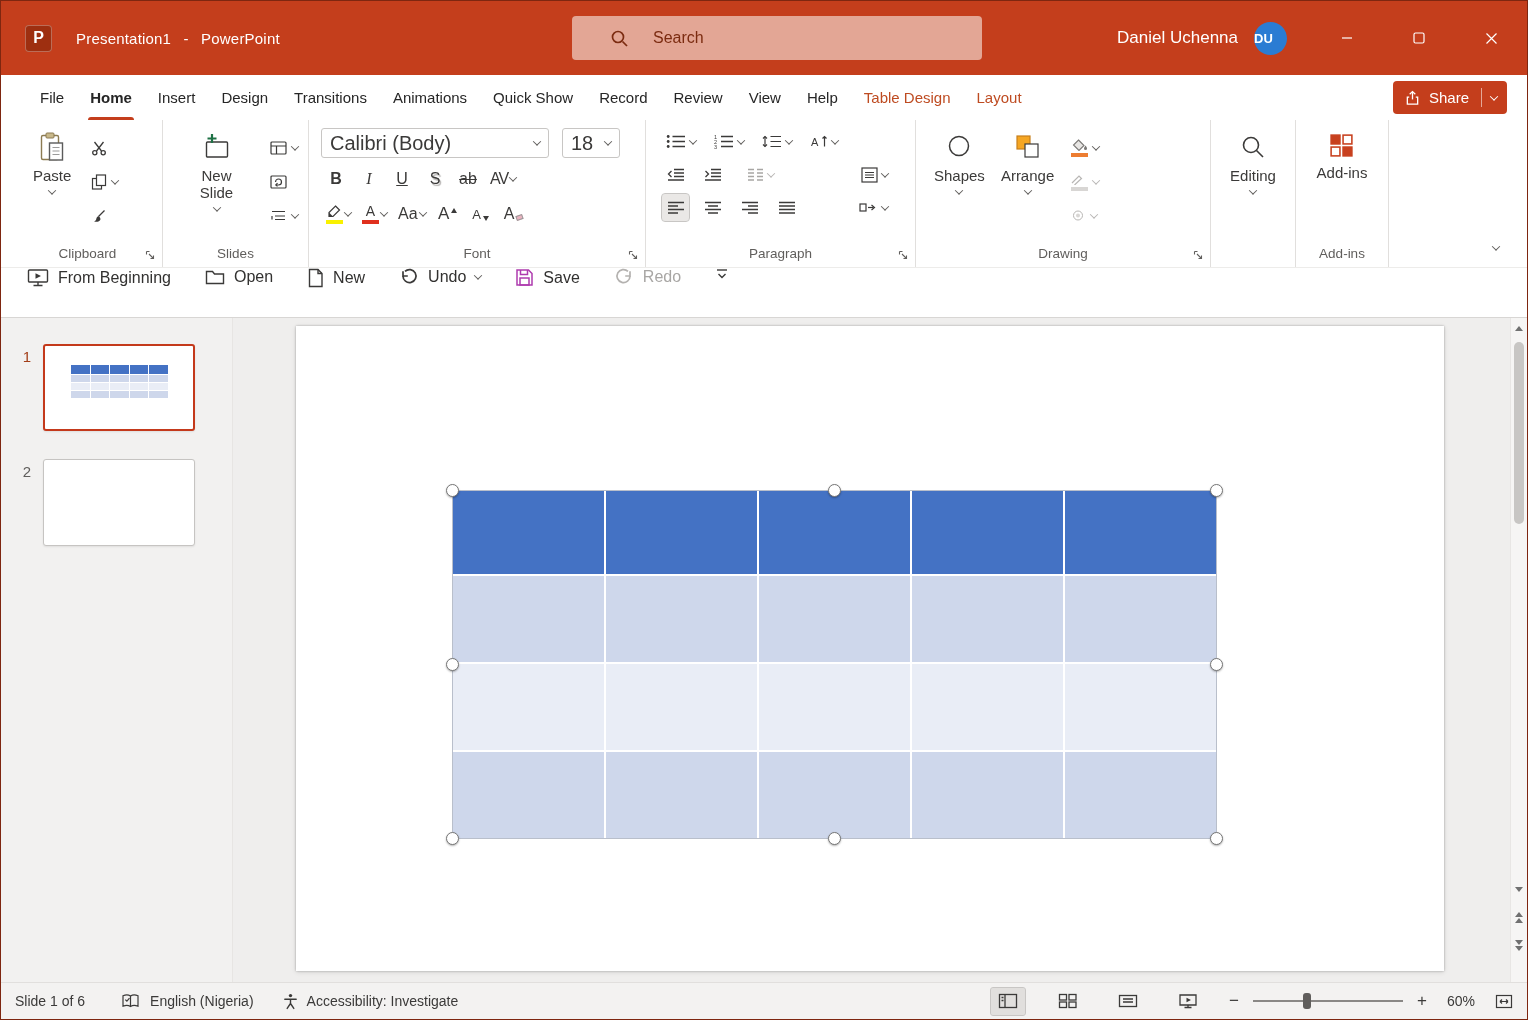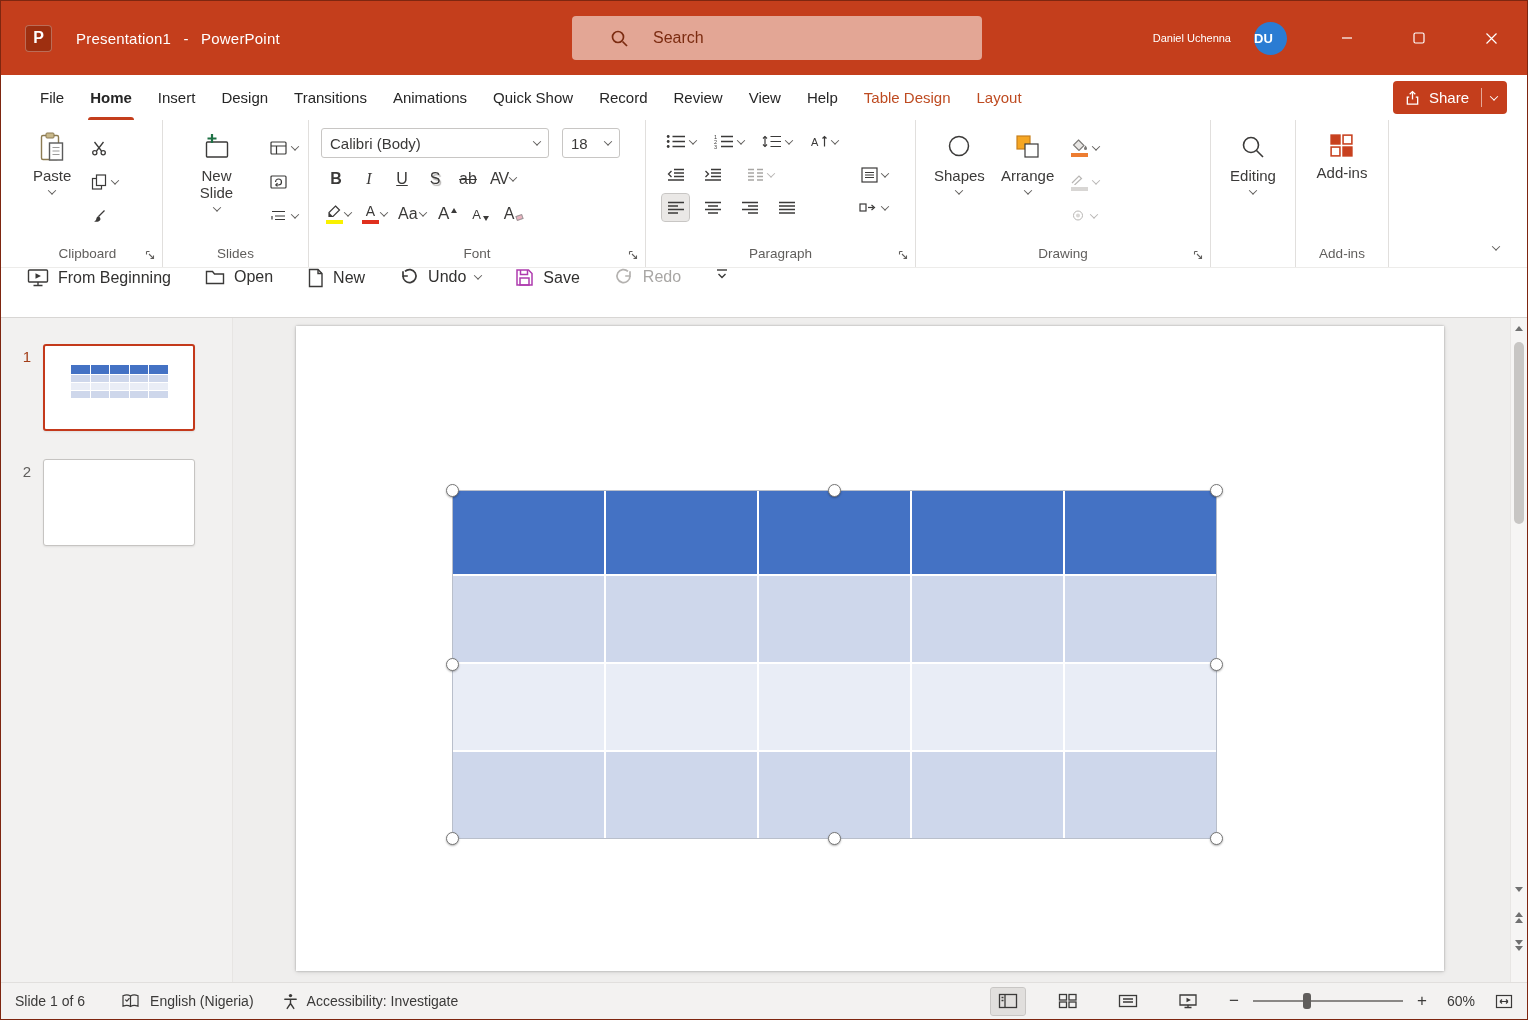--- a/index.html
+++ b/index.html
@@ -7,21 +7,21 @@
   body{font-family:"Liberation Sans",sans-serif;color:#3b3a39;background:#fff}
   .window{width:1528px;height:1020px;display:flex;flex-direction:column;background:#fff;border:1px solid #7E2610;overflow:hidden;position:relative}
 
   
   .titlebar{height:74px;background:#C43E1C;display:flex;align-items:center;flex:0 0 auto;position:relative;color:#fff}
   .app-logo{width:27px;height:27px;margin-left:24px;background:#9E2F10;border-radius:4px;display:flex;align-items:center;justify-content:center;font-weight:bold;font-size:16px;color:#fff;box-shadow:inset 0 0 0 1px rgba(255,255,255,.3)}
   .app-title{margin-left:24px;font-size:15px;word-spacing:8px;letter-spacing:.2px}
   .searchbox{position:absolute;left:571px;top:15px;width:410px;height:44px;background:#E3A695;border-radius:4px;display:flex;align-items:center;padding-left:38px;gap:24px;cursor:text}
   .search-text{color:#7B2B10;font-size:16px}
   .title-right{margin-left:auto;display:flex;align-items:center;height:100%}
-  .user-name{font-size:11px;margin-right:23px}
+  .user-name{font-size:17px;margin-right:16px}
   .avatar{width:33px;height:33px;border-radius:50%;background:#2B7CD3;color:#fff;font-size:13px;font-weight:bold;display:flex;align-items:center;margin-right:24px}
   .wbtn{width:72px;height:100%;display:flex;align-items:center;justify-content:center;cursor:pointer}
 
   
   .menubar{height:45px;display:flex;align-items:stretch;padding-left:26px;flex:0 0 auto;background:#fff}
   .tab{display:flex;align-items:center;padding:0 13px;font-size:15px;color:#262626;position:relative;cursor:pointer;white-space:nowrap}
   .tab.active{font-weight:bold}
   .tab.active::after{content:"";position:absolute;left:11px;right:11px;bottom:0;height:3px;background:#C43E1C;border-radius:3px 3px 0 0}
   .tab.ctx{color:#BE4B21}
   .share-btn{margin-left:auto;margin-right:20px;align-self:center;height:33px;background:#C43E1C;color:#fff;border-radius:4px;display:flex;align-items:center;padding:0 10px 0 12px;gap:9px;font-size:15px;cursor:pointer}
@@ -36,21 +36,21 @@
   .ribbon{height:148px;flex:0 0 auto;display:flex;padding-left:12px;border-bottom:1px solid #EDECEA;background:#fff;position:relative}
   .rgroup{position:relative;border-right:1px solid #E1DFDD;flex:0 0 auto}
   .grp-content{display:flex;padding:6px 6px 0 12px}
   .grp-label{position:absolute;bottom:6px;left:0;right:0;text-align:center;font-size:13.5px;color:#605E5C}
   .launcher{position:absolute;bottom:7px;right:7px;cursor:pointer;line-height:0}
   .bigbtn{display:flex;flex-direction:column;align-items:center;gap:5px;padding:6px 8px 0;border-radius:3px;cursor:pointer;font-size:15px;color:#3b3a39;text-align:center}
   .minicol{display:flex;flex-direction:column;gap:7px;padding-top:8px;margin-left:8px}
   .sbtn{display:flex;align-items:center;gap:5px;height:27px;padding:0 4px;border-radius:3px;cursor:pointer}
   .fcol{display:flex;flex-direction:column;gap:7px;padding:8px 0 0 12px}
   .frow{display:flex;align-items:center;gap:3px}
-  .combo{height:30px;border:1px solid #C8C6C4;border-radius:3px;display:flex;align-items:center;justify-content:space-between;padding:2px 8px;font-size:15px;background:#fff;cursor:pointer}
+  .combo{height:30px;border:1px solid #C8C6C4;border-radius:3px;display:flex;align-items:center;justify-content:space-between;padding:2px 8px;font-size:20px;background:#fff;cursor:pointer}
   .fontname{width:228px}
   .fontsize{width:58px;margin-left:10px}
   .tbtn{min-width:30px;height:28px;display:flex;align-items:center;justify-content:center;font-size:16px;border-radius:3px;cursor:pointer;padding:0 4px;gap:2px}
   .tbtn .b{font-weight:bold}
   .tbtn .i{font-style:italic;font-family:"Liberation Serif",serif}
   .tbtn .u{text-decoration:underline}
   .tbtn .s{text-shadow:1.5px 1.5px 1px #b5b3b1}
   .tbtn .st{text-decoration:line-through}
   .tbtn .av{letter-spacing:-1px}
   .bar{width:17px;height:4px;margin-top:1px}

